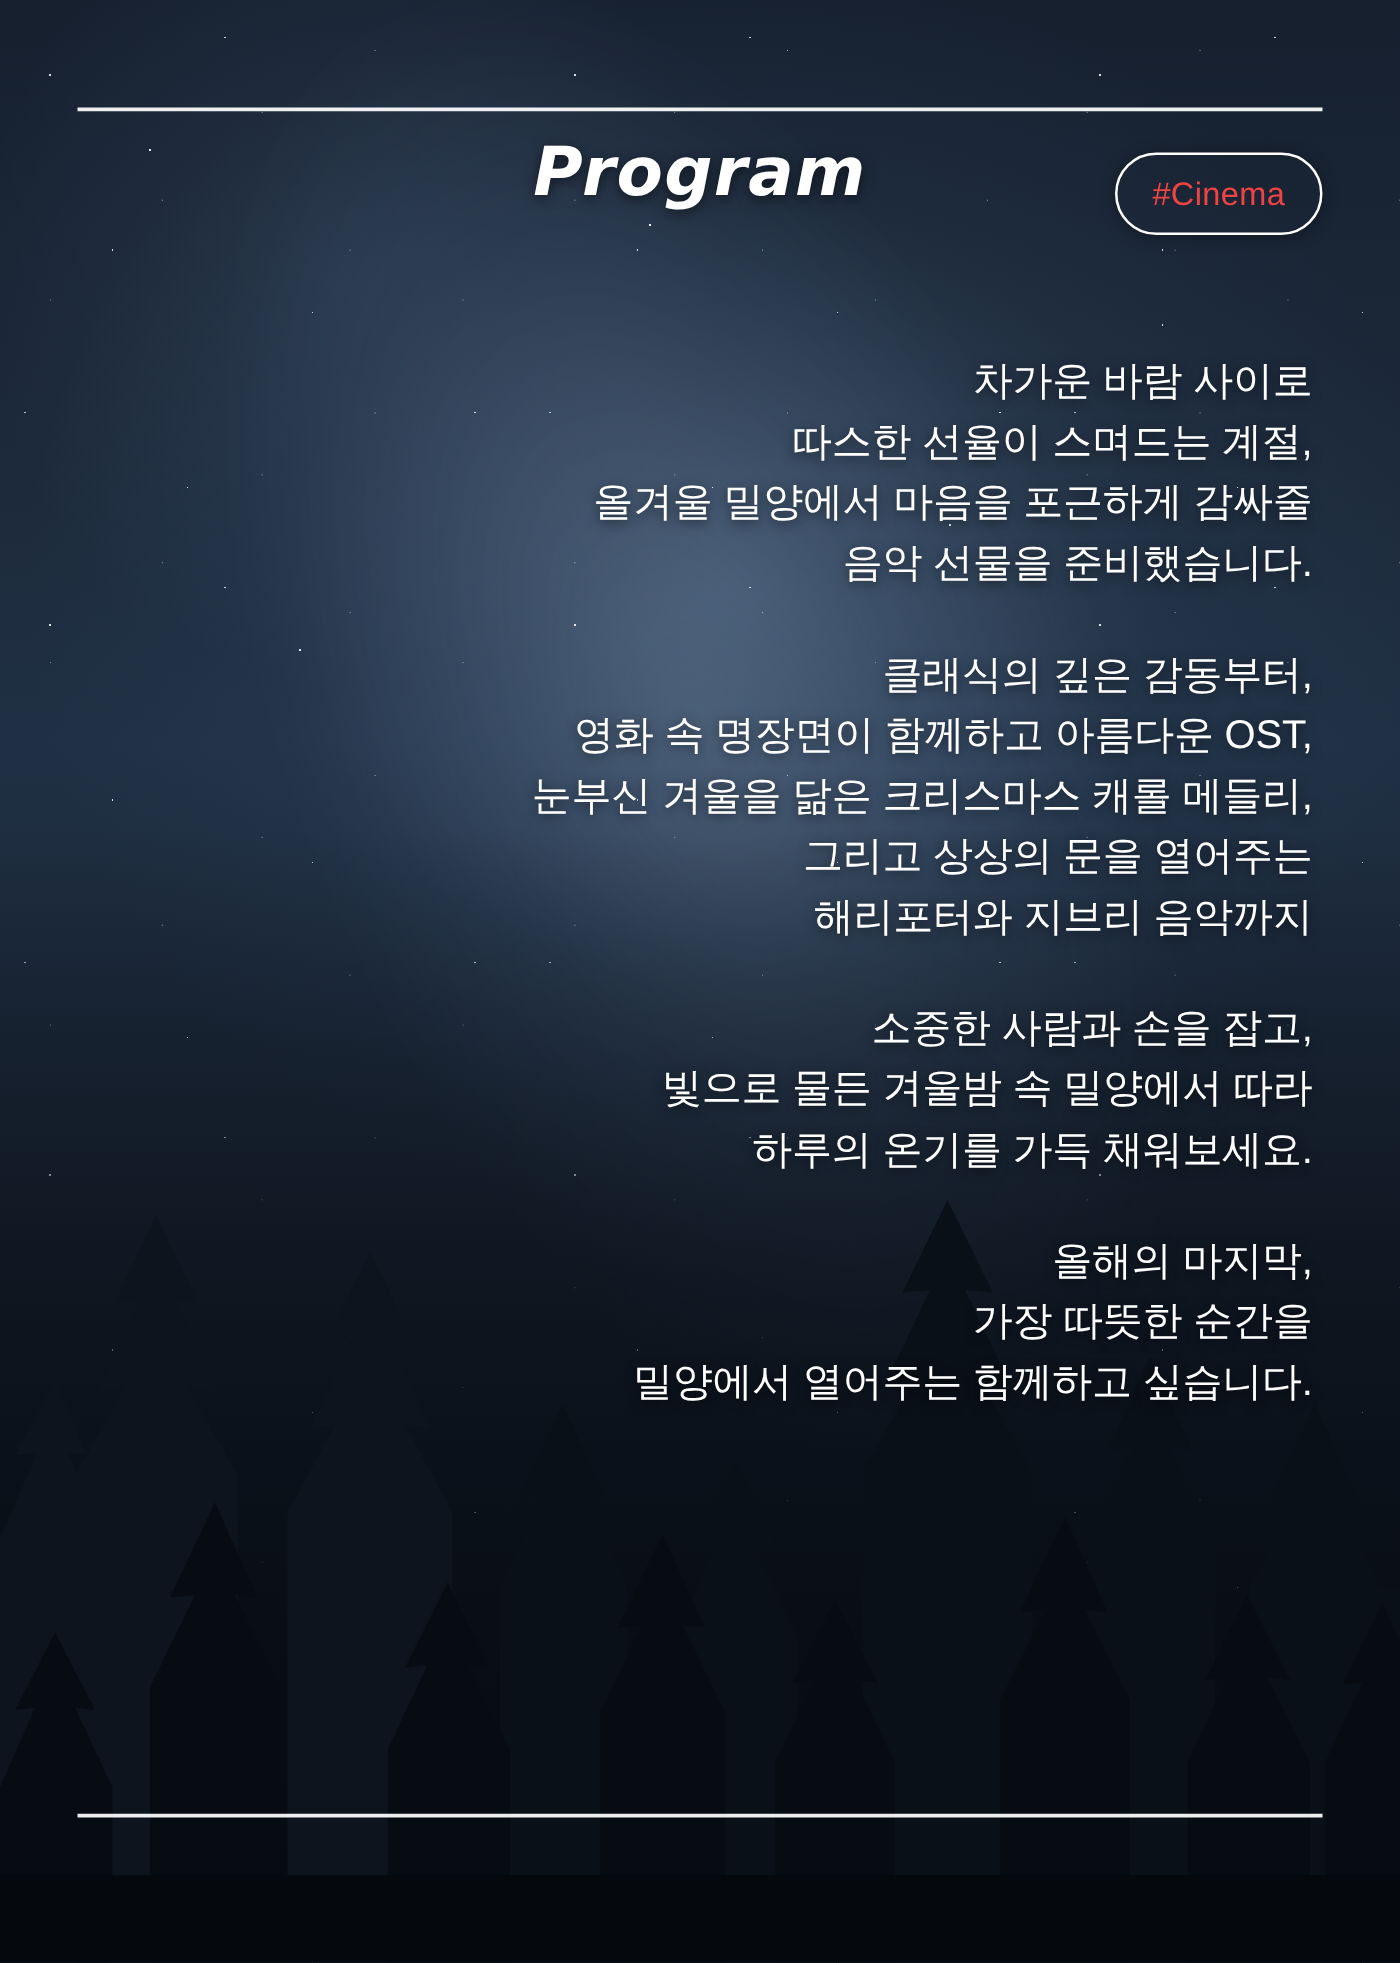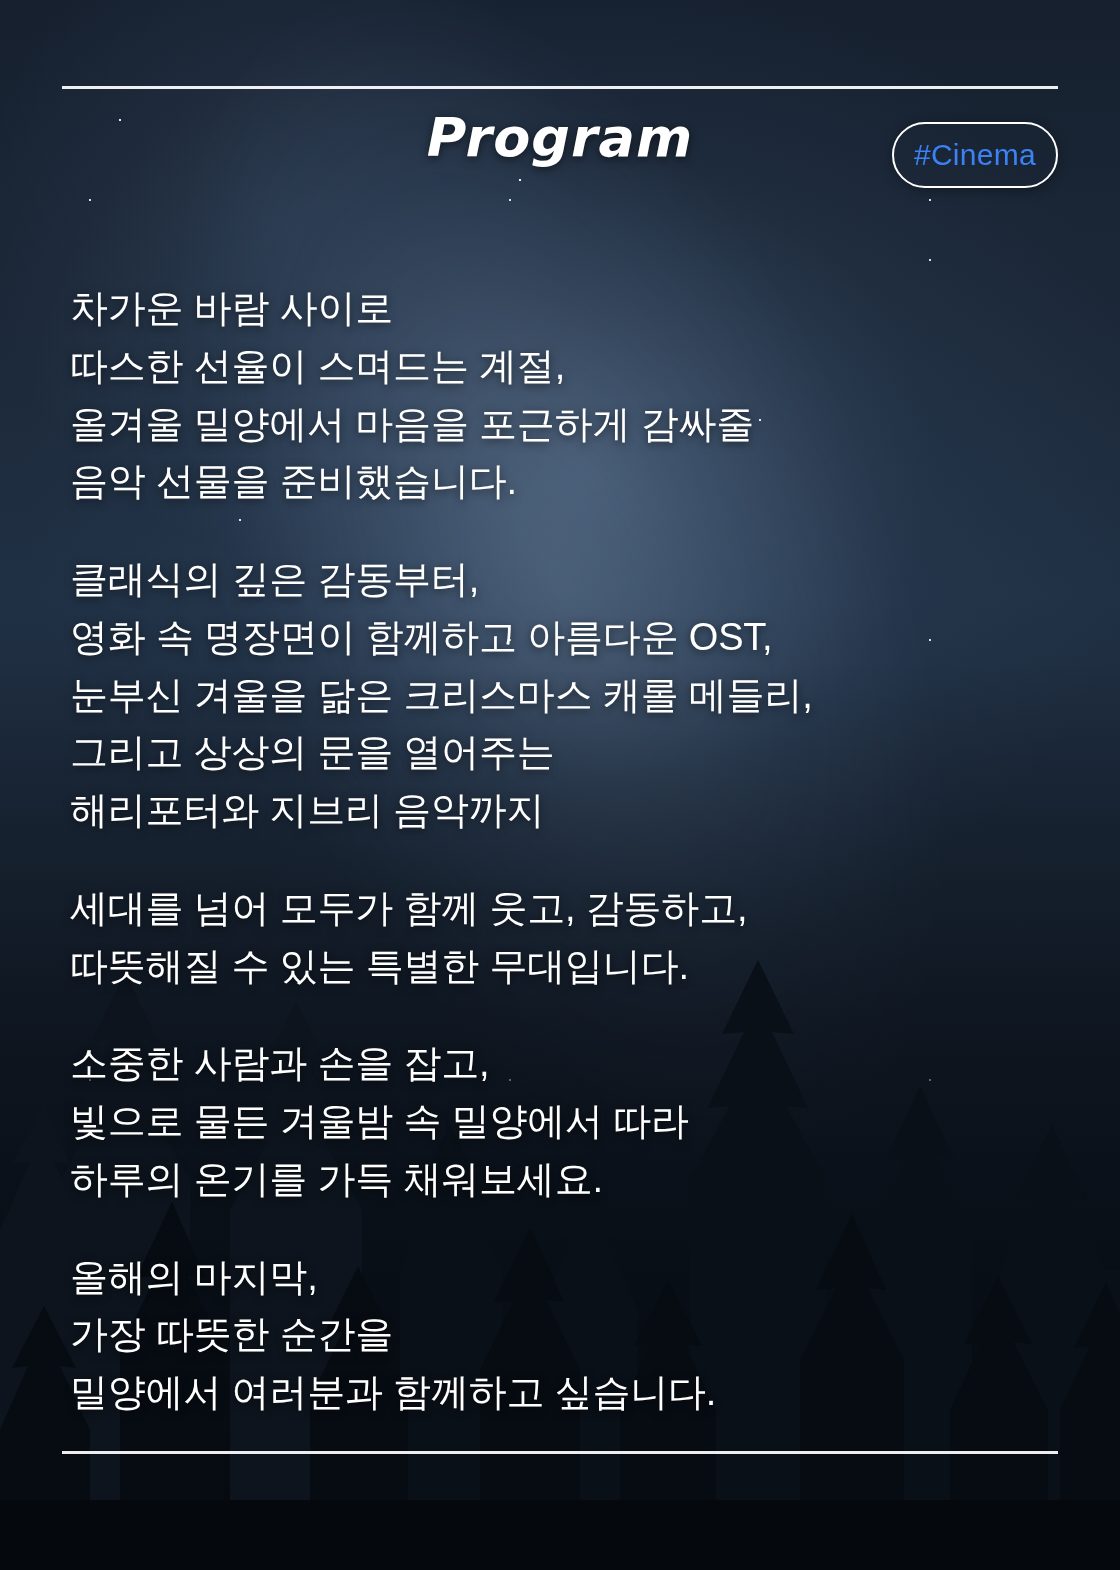--- a/index.html
+++ b/index.html
@@ -131,34 +131,34 @@
     position: absolute;
     right: 0;
     top: 18px;
     width: 162px;
     height: 62px;
     border: 2.5px solid #ffffff;
     border-radius: 34px;
     display: flex;
     align-items: center;
     justify-content: center;
-    color: #3b82f6;
-    font-size: 30px;
+    color: #ef4444;
+    font-size: 26px;
     letter-spacing: 0.3px;
     box-shadow: 0 2px 12px rgba(0,0,0,0.35);
   }
 
   .body-copy {
     position: absolute;
     top: 280px;
     left: 70px;
     right: 70px;
-    text-align: left;
+    text-align: right;
     color: #ffffff;
-    font-size: 38px;
+    font-size: 32px;
     line-height: 1.52;
     letter-spacing: -0.2px;
     text-shadow: 0 2px 9px rgba(0,0,0,0.6);
   }
   .para { margin: 0 0 40px 0; white-space: pre-line; }
   .para:last-child { margin-bottom: 0; }
 </style>
 </head>
 <body>
 
@@ -212,23 +212,21 @@
   <div class="body-copy">
     <p class="para">차가운 바람 사이로
 따스한 선율이 스며드는 계절,
 올겨울 밀양에서 마음을 포근하게 감싸줄
 음악 선물을 준비했습니다.</p>
     <p class="para">클래식의 깊은 감동부터,
 영화 속 명장면이 함께하고 아름다운 OST,
 눈부신 겨울을 닮은 크리스마스 캐롤 메들리,
 그리고 상상의 문을 열어주는
 해리포터와 지브리 음악까지</p>
-    <p class="para">세대를 넘어 모두가 함께 웃고, 감동하고,
-따뜻해질 수 있는 특별한 무대입니다.</p>
     <p class="para">소중한 사람과 손을 잡고,
 빛으로 물든 겨울밤 속 밀양에서 따라
 하루의 온기를 가득 채워보세요.</p>
     <p class="para">올해의 마지막,
 가장 따뜻한 순간을
-밀양에서 여러분과 함께하고 싶습니다.</p>
+밀양에서 열어주는 함께하고 싶습니다.</p>
   </div>
 
 </div>
 
 </body></html>

